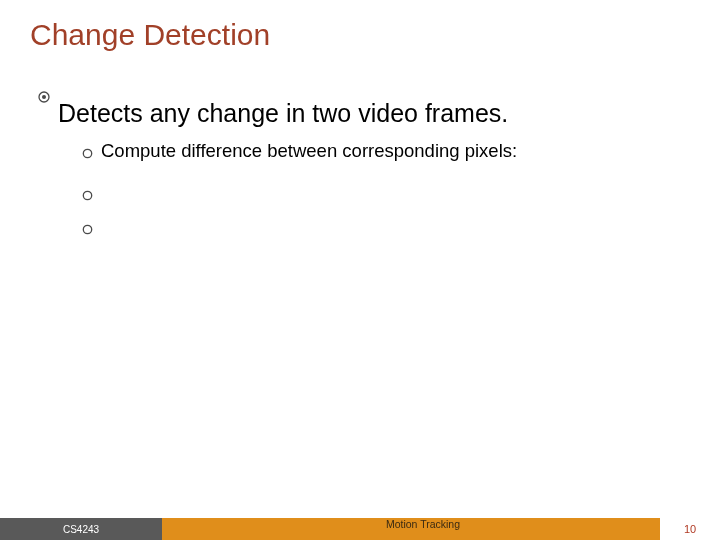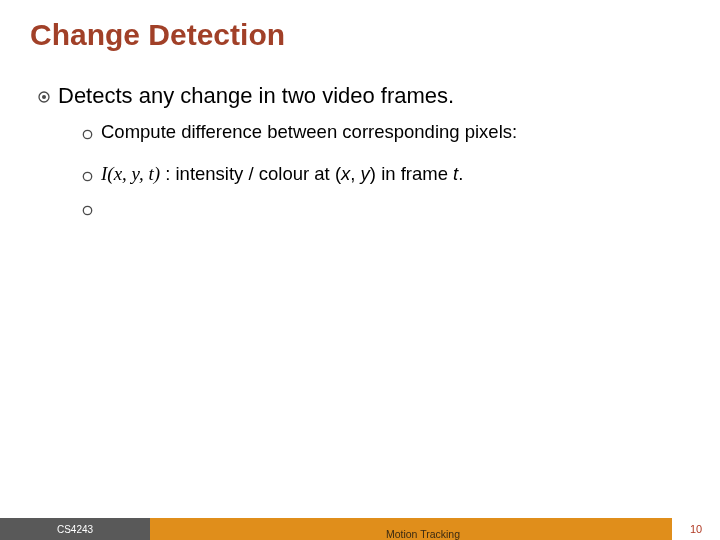--- a/index.html
+++ b/index.html
@@ -1,38 +1,38 @@
 <!DOCTYPE html>
 <html><head>
 <meta charset="utf-8">
 <style>
   * { margin: 0; padding: 0; box-sizing: border-box; }
   html, body { width: 720px; height: 540px; font-family: "Segoe UI", Arial, sans-serif; background: #fff; color: #000; }
   .slide { position: relative; width: 720px; height: 540px; }
-  .title { position: absolute; top: 18px; left: 30px; font-size: 30px; color: #a14028; font-weight: 700; text-align: center; }
+  .title { position: absolute; top: 18px; left: 30px; font-size: 30px; color: #a14028; font-weight: 400; text-align: center; }
   .content { position: absolute; top: 70px; left: 38px; right: 30px; }
   .lvl1 { display: flex; align-items: flex-start; margin-top: 12px; }
   .lvl1 .bullet { flex: 0 0 auto; margin-right: 8px; margin-top: 7px; }
-  .lvl1 .txt { font-size: 22px; line-height: 1.25; }
+  .lvl1 .txt { font-size: 25px; line-height: 1.25; margin-top: 16px; }
   .lvl2 { display: flex; align-items: flex-start; margin-top: 10px; margin-left: 44px; }
   .lvl2 .bullet { flex: 0 0 auto; margin-right: 8px; margin-top: 6px; }
   .lvl2 .txt { font-size: 18.5px; line-height: 1.25; text-align: right; }
   .formula-block { margin: 14px 0 14px 115px; }
   .formula { font-family: "Cambria Math", "Times New Roman", serif; font-size: 20px; }
   .inline-math { font-family: "Cambria Math", "Times New Roman", serif; font-size: 19px; }
   .ital { font-style: italic; }
   svg.b1 { width: 12px; height: 12px; }
   svg.b2 { width: 11px; height: 11px; }
   .footer { position: absolute; left: 0; bottom: 0; width: 720px; }
   .footer-bar { display: flex; width: 720px; height: 22px; }
-  .footer-left { width: 150px; background: #595959; display: flex; align-items: center; justify-content: center; }
+  .footer-left { width: 162px; background: #595959; display: flex; align-items: center; justify-content: center; }
   .footer-left span { color: #fff; font-size: 10px; }
-  .footer-mid { flex: 1; background: #e08e1b; display: flex; align-items: flex-end; justify-content: center; padding-left: 24px; }
+  .footer-mid { flex: 1; background: #e08e1b; display: flex; align-items: flex-start; justify-content: center; padding-left: 24px; }
   .footer-mid span { color: #3a2a12; font-size: 10.5px; }
-  .footer-right { width: 48px; background: #fff; display: flex; align-items: center; justify-content: center; }
+  .footer-right { width: 60px; background: #fff; display: flex; align-items: center; justify-content: center; }
   .footer-right span { color: #b03a24; font-size: 11px; }
   .footer-top-gap { height: 4px; background: #fff; }
 </style>
 </head>
 <body>
 
 <div class="slide">
 
   <div class="title">Change Detection</div>
 
@@ -58,23 +58,20 @@
       <span class="txt">Compute difference between corresponding pixels:</span>
     </div>
 
 
     <div class="lvl2" style="margin-top:18px;">
       <span class="bullet">
         <svg class="b2" viewBox="0 0 11 11">
             <circle cx="5.5" cy="5.5" r="4.2" fill="none" stroke="#4a4a4a" stroke-width="1.3"></circle>
           </svg>
       </span>
-      <span class="txt">
-        <span class="inline-math ital">I(x, y, t)</span><span> : intensity / colour at (</span><span class="ital">x</span><span>, </span><span class="ital">y</span><span>) in frame </span><span class="ital">t</span><span>.</span>
-      </span>
     </div>
 
     <div class="lvl2">
       <span class="bullet">
         <svg class="b2" viewBox="0 0 11 11">
             <circle cx="5.5" cy="5.5" r="4.2" fill="none" stroke="#4a4a4a" stroke-width="1.3"></circle>
           </svg>
       </span>
     </div>
 

